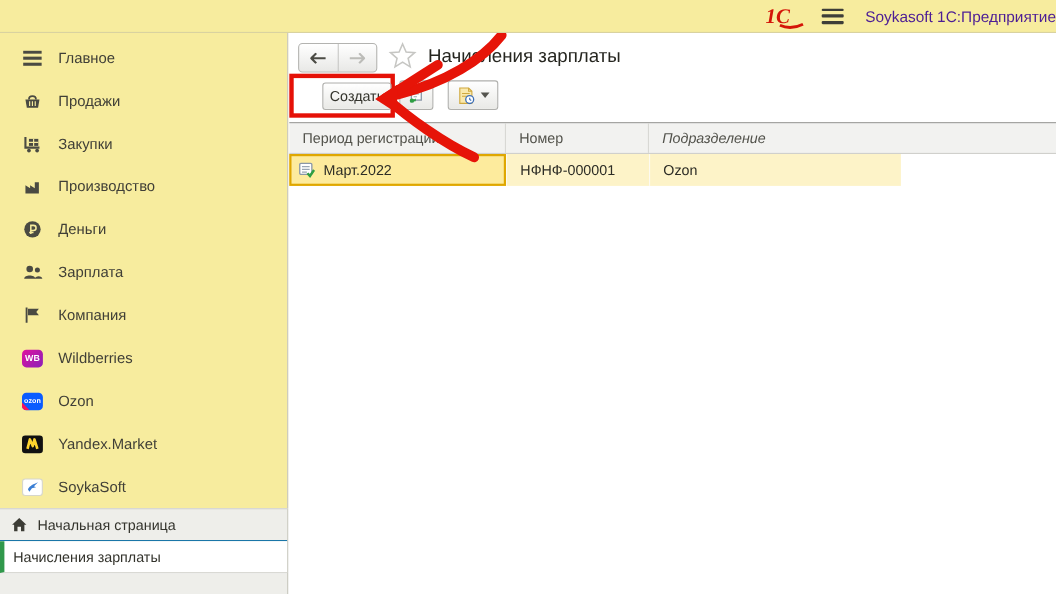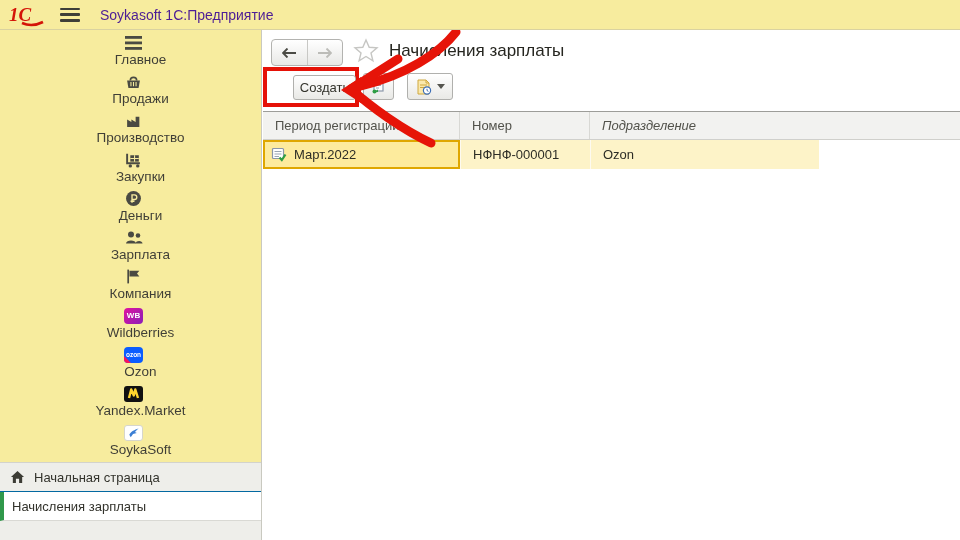--- a/index.html
+++ b/index.html
@@ -3,29 +3,29 @@
 <meta charset="utf-8">
 <style>
   html,body{margin:0;padding:0;}
   body{
     width:960px;height:540px;position:relative;overflow:hidden;
     font-family:"Liberation Sans",sans-serif;background:#ffffff;
     -webkit-font-smoothing:antialiased;
   }
   
   .topbar{position:absolute;left:0;top:0;width:960px;height:30px;background:#f7ec9e;
-    border-bottom:1px solid #d9d2a0;box-sizing:border-box;display:flex;align-items:center;}
+    border-bottom:1px solid #d9d2a0;box-sizing:border-box;display:flex;align-items:center;justify-content:flex-end;}
   .logo{margin-left:8px;width:40px;height:24px;flex:0 0 auto;}
   .hamburger{margin-left:12px;width:20px;height:14px;display:flex;flex-direction:column;justify-content:space-between;cursor:pointer;}
   .hamburger span{display:block;height:2.6px;background:#3e3e38;border-radius:1px;}
   .topbar-title{margin-left:20px;font-size:14px;color:#4c1d95;}
   
   .sidebar{position:absolute;left:0;top:30px;width:262px;height:432px;background:#f7ec9e;
     border-right:1px solid #c9c9c0;box-sizing:border-box;padding-top:3px;}
-  .side-item{height:39px;display:flex;align-items:center;padding-left:20px;cursor:pointer;flex-direction:column;}
+  .side-item{height:39px;display:flex;align-items:center;padding-left:20px;cursor:pointer;}
   .side-icon{width:19px;height:19px;margin-right:14px;display:flex;align-items:center;justify-content:center;flex:0 0 auto;}
   .side-label{font-size:13.5px;color:#403f37;white-space:nowrap;}
   .badge{width:19px;height:16px;border-radius:4px;display:flex;align-items:center;justify-content:center;
     color:#fff;font-weight:bold;}
   .badge-wb{background:linear-gradient(135deg,#e0129f,#8a1fb8);font-size:8px;letter-spacing:0;}
   .badge-ozon{background:#0a5cff;font-size:6.5px;position:relative;overflow:hidden;}
   .badge-ozon i{position:absolute;left:0;bottom:0;width:0;height:0;border-left:7px solid #fb115b;border-top:7px solid transparent;}
   .badge-ym{background:#111111;border-radius:3px;}
   .badge-soyka{background:#ffffff;border:1px solid #d6d6cc;border-radius:3px;box-sizing:border-box;}
   
@@ -103,37 +103,37 @@
           <path d="M2,7 H14 L12.8,14 H3.2 Z" fill="#4a4a42"></path>
           <path d="M5.6,8.5 V12.5 M8,8.5 V12.5 M10.4,8.5 V12.5" stroke="#f7ec9e" stroke-width="1"></path>
         </svg>
     </span>
     <span class="side-label">Продажи</span>
   </div>
 
   <div class="side-item">
     <span class="side-icon">
       <svg width="17" height="17" viewBox="0 0 16 16">
-          <path d="M2,14 L2,7 L6,9.5 L6,7 L10,9.5 L10,4.5 L13.5,4.5 L13.5,14 Z" fill="#4a4a42"></path>
-        </svg>
-    </span>
-    <span class="side-label">Производство</span>
-  </div>
-
-  <div class="side-item">
-    <span class="side-icon">
-      <svg width="17" height="17" viewBox="0 0 16 16">
           <path d="M2,2.5 V11.5 H14" stroke="#4a4a42" stroke-width="1.8" fill="none"></path>
           <rect x="5" y="4" width="8" height="6" fill="#4a4a42"></rect>
           <path d="M9,4 V10 M5,7 H13" stroke="#f7ec9e" stroke-width="1"></path>
           <circle cx="5" cy="14" r="1.6" fill="#4a4a42"></circle>
           <circle cx="12" cy="14" r="1.6" fill="#4a4a42"></circle>
         </svg>
     </span>
     <span class="side-label">Закупки</span>
+  </div>
+
+  <div class="side-item">
+    <span class="side-icon">
+      <svg width="17" height="17" viewBox="0 0 16 16">
+          <path d="M2,14 L2,7 L6,9.5 L6,7 L10,9.5 L10,4.5 L13.5,4.5 L13.5,14 Z" fill="#4a4a42"></path>
+        </svg>
+    </span>
+    <span class="side-label">Производство</span>
   </div>
 
   <div class="side-item">
     <span class="side-icon">
       <svg width="17" height="17" viewBox="0 0 16 16">
           <circle cx="8" cy="8" r="7" fill="#4a4a42"></circle>
           <path d="M6.6,12 V4.6 H8.9 a2.2,2.2 0 0 1 0,4.4 H6.6 M5.2,10.6 H8.9" stroke="#f7ec9e" stroke-width="1.3" fill="none"></path>
         </svg>
     </span>
     <span class="side-label">Деньги</span>

